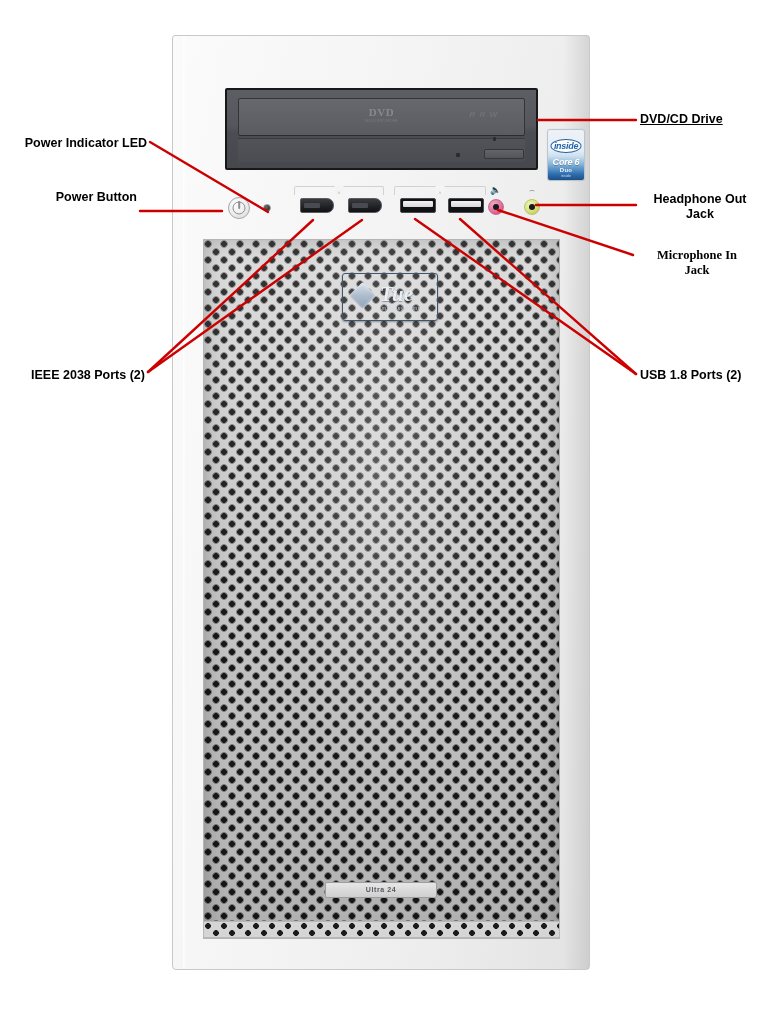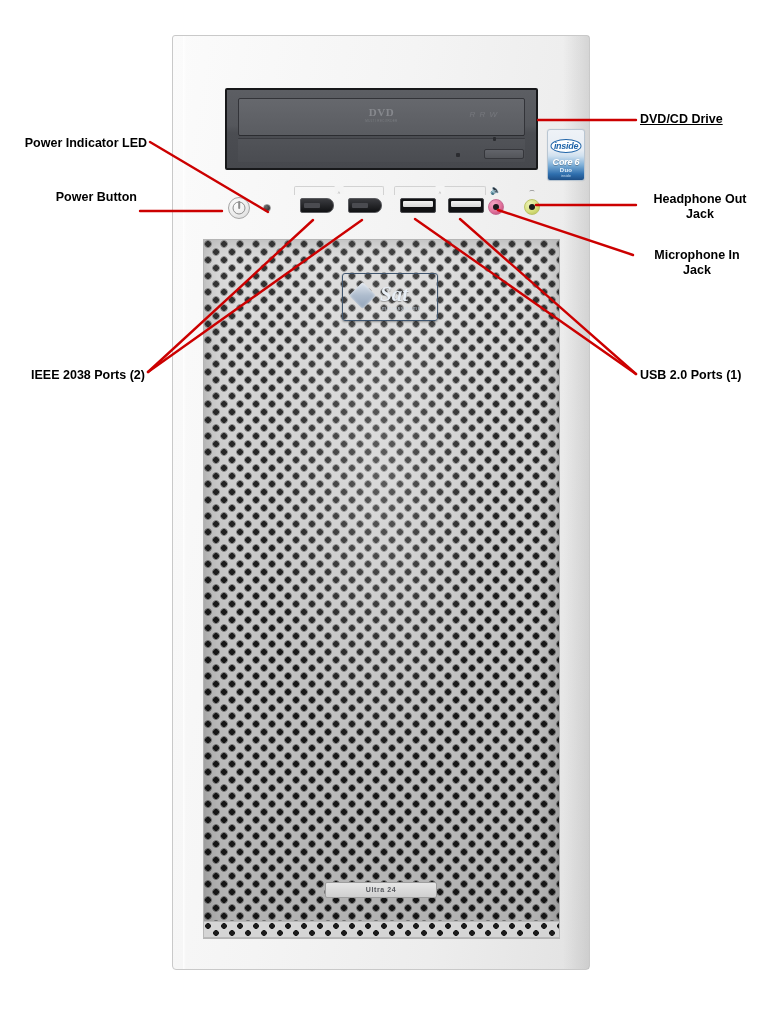--- a/index.html
+++ b/index.html
@@ -512,21 +512,21 @@
     line-height: 15px;
     white-space: pre-line;
     user-select: none;
   }
   .callout.right  { text-align: center; }
   .callout.left   { text-align: right; }
   .callout.link   { text-decoration: underline; }
 
   .c-dvd      { left: 640px; top: 112px; }
   .c-hp       { left: 640px; top: 192px; width: 120px; }
-  .c-mic      { left: 637px; top: 248px; width: 120px; }
+  .c-mic      { left: 637px; top: 248px; width: 120px; font-family: Liberation Serif, serif; }
   .c-usb      { left: 640px; top: 368px; }
   .c-led      { left: 8px;   top: 136px; width: 139px; }
   .c-power    { left: 8px;   top: 190px; width: 129px; }
   .c-1394     { left: 8px;   top: 368px; width: 137px; }
 </style>
 </head>
 <body>
 
 <div id="stage">
 
@@ -591,21 +591,21 @@
     </div>
   </div>
 
   <div class="grille">
     <div class="grille-sheen"></div>
   </div>
   <div class="vent-strip"></div>
 
   <div class="sun-badge">
     <div class="sun-diamond"></div>
-    <div class="sun-wordmark">Sat</div>
+    <div class="sun-wordmark">Tue</div>
     <div class="sun-sub">microsystems</div>
   </div>
 
   <div class="model-badge">Ultra 24</div>
 
   <svg id="leaders" viewBox="0 0 766 1009" xmlns="http://www.w3.org/2000/svg">
     <g stroke="#cc0000" stroke-width="2.4" fill="none" stroke-linecap="round">
 
       <line x1="636" y1="120" x2="538" y2="120"></line>
 
@@ -626,21 +626,21 @@
   </svg>
 
   <div class="callout right link c-dvd">DVD/CD Drive</div>
 
   <div class="callout right c-hp">Headphone Out
 Jack</div>
 
   <div class="callout right c-mic">Microphone In
 Jack</div>
 
-  <div class="callout right c-usb">USB 2.0 Ports (1)</div>
+  <div class="callout right c-usb">USB 1.8 Ports (2)</div>
 
   <div class="callout left c-led">Power Indicator LED</div>
 
   <div class="callout left c-power">Power Button</div>
 
   <div class="callout left c-1394">IEEE 2038 Ports (2)</div>
 
 </div>
 
 </body></html>

